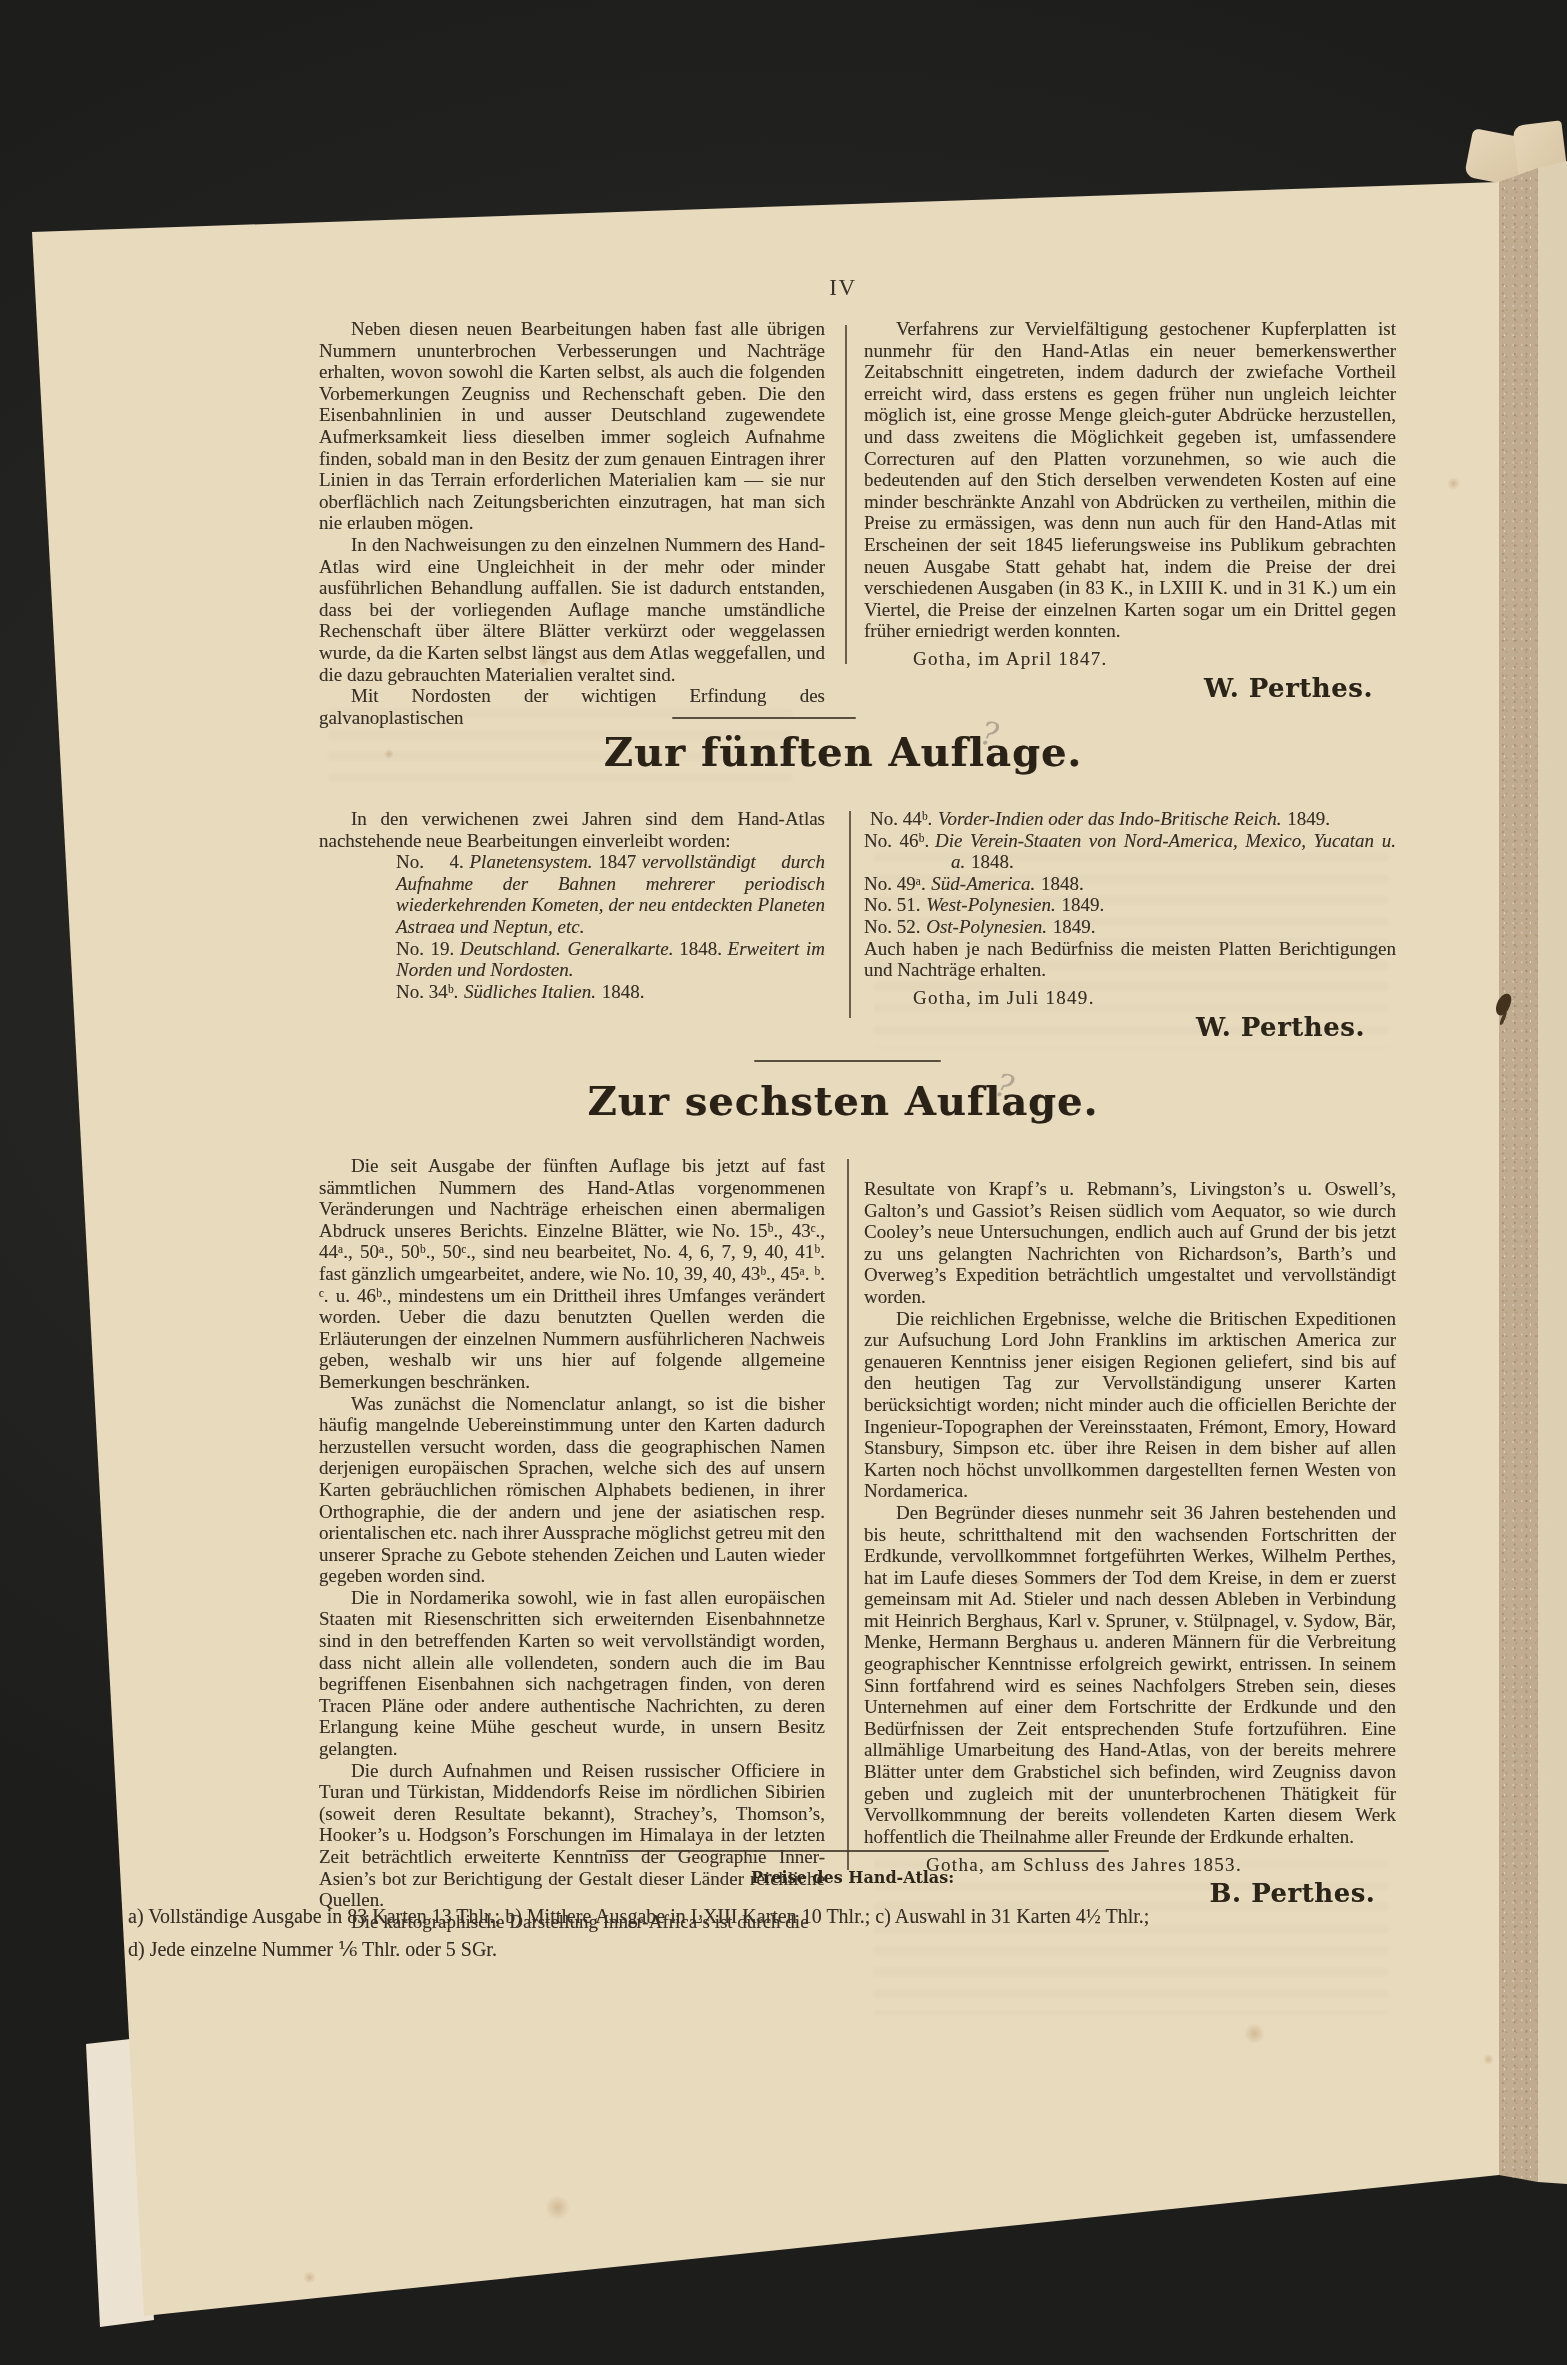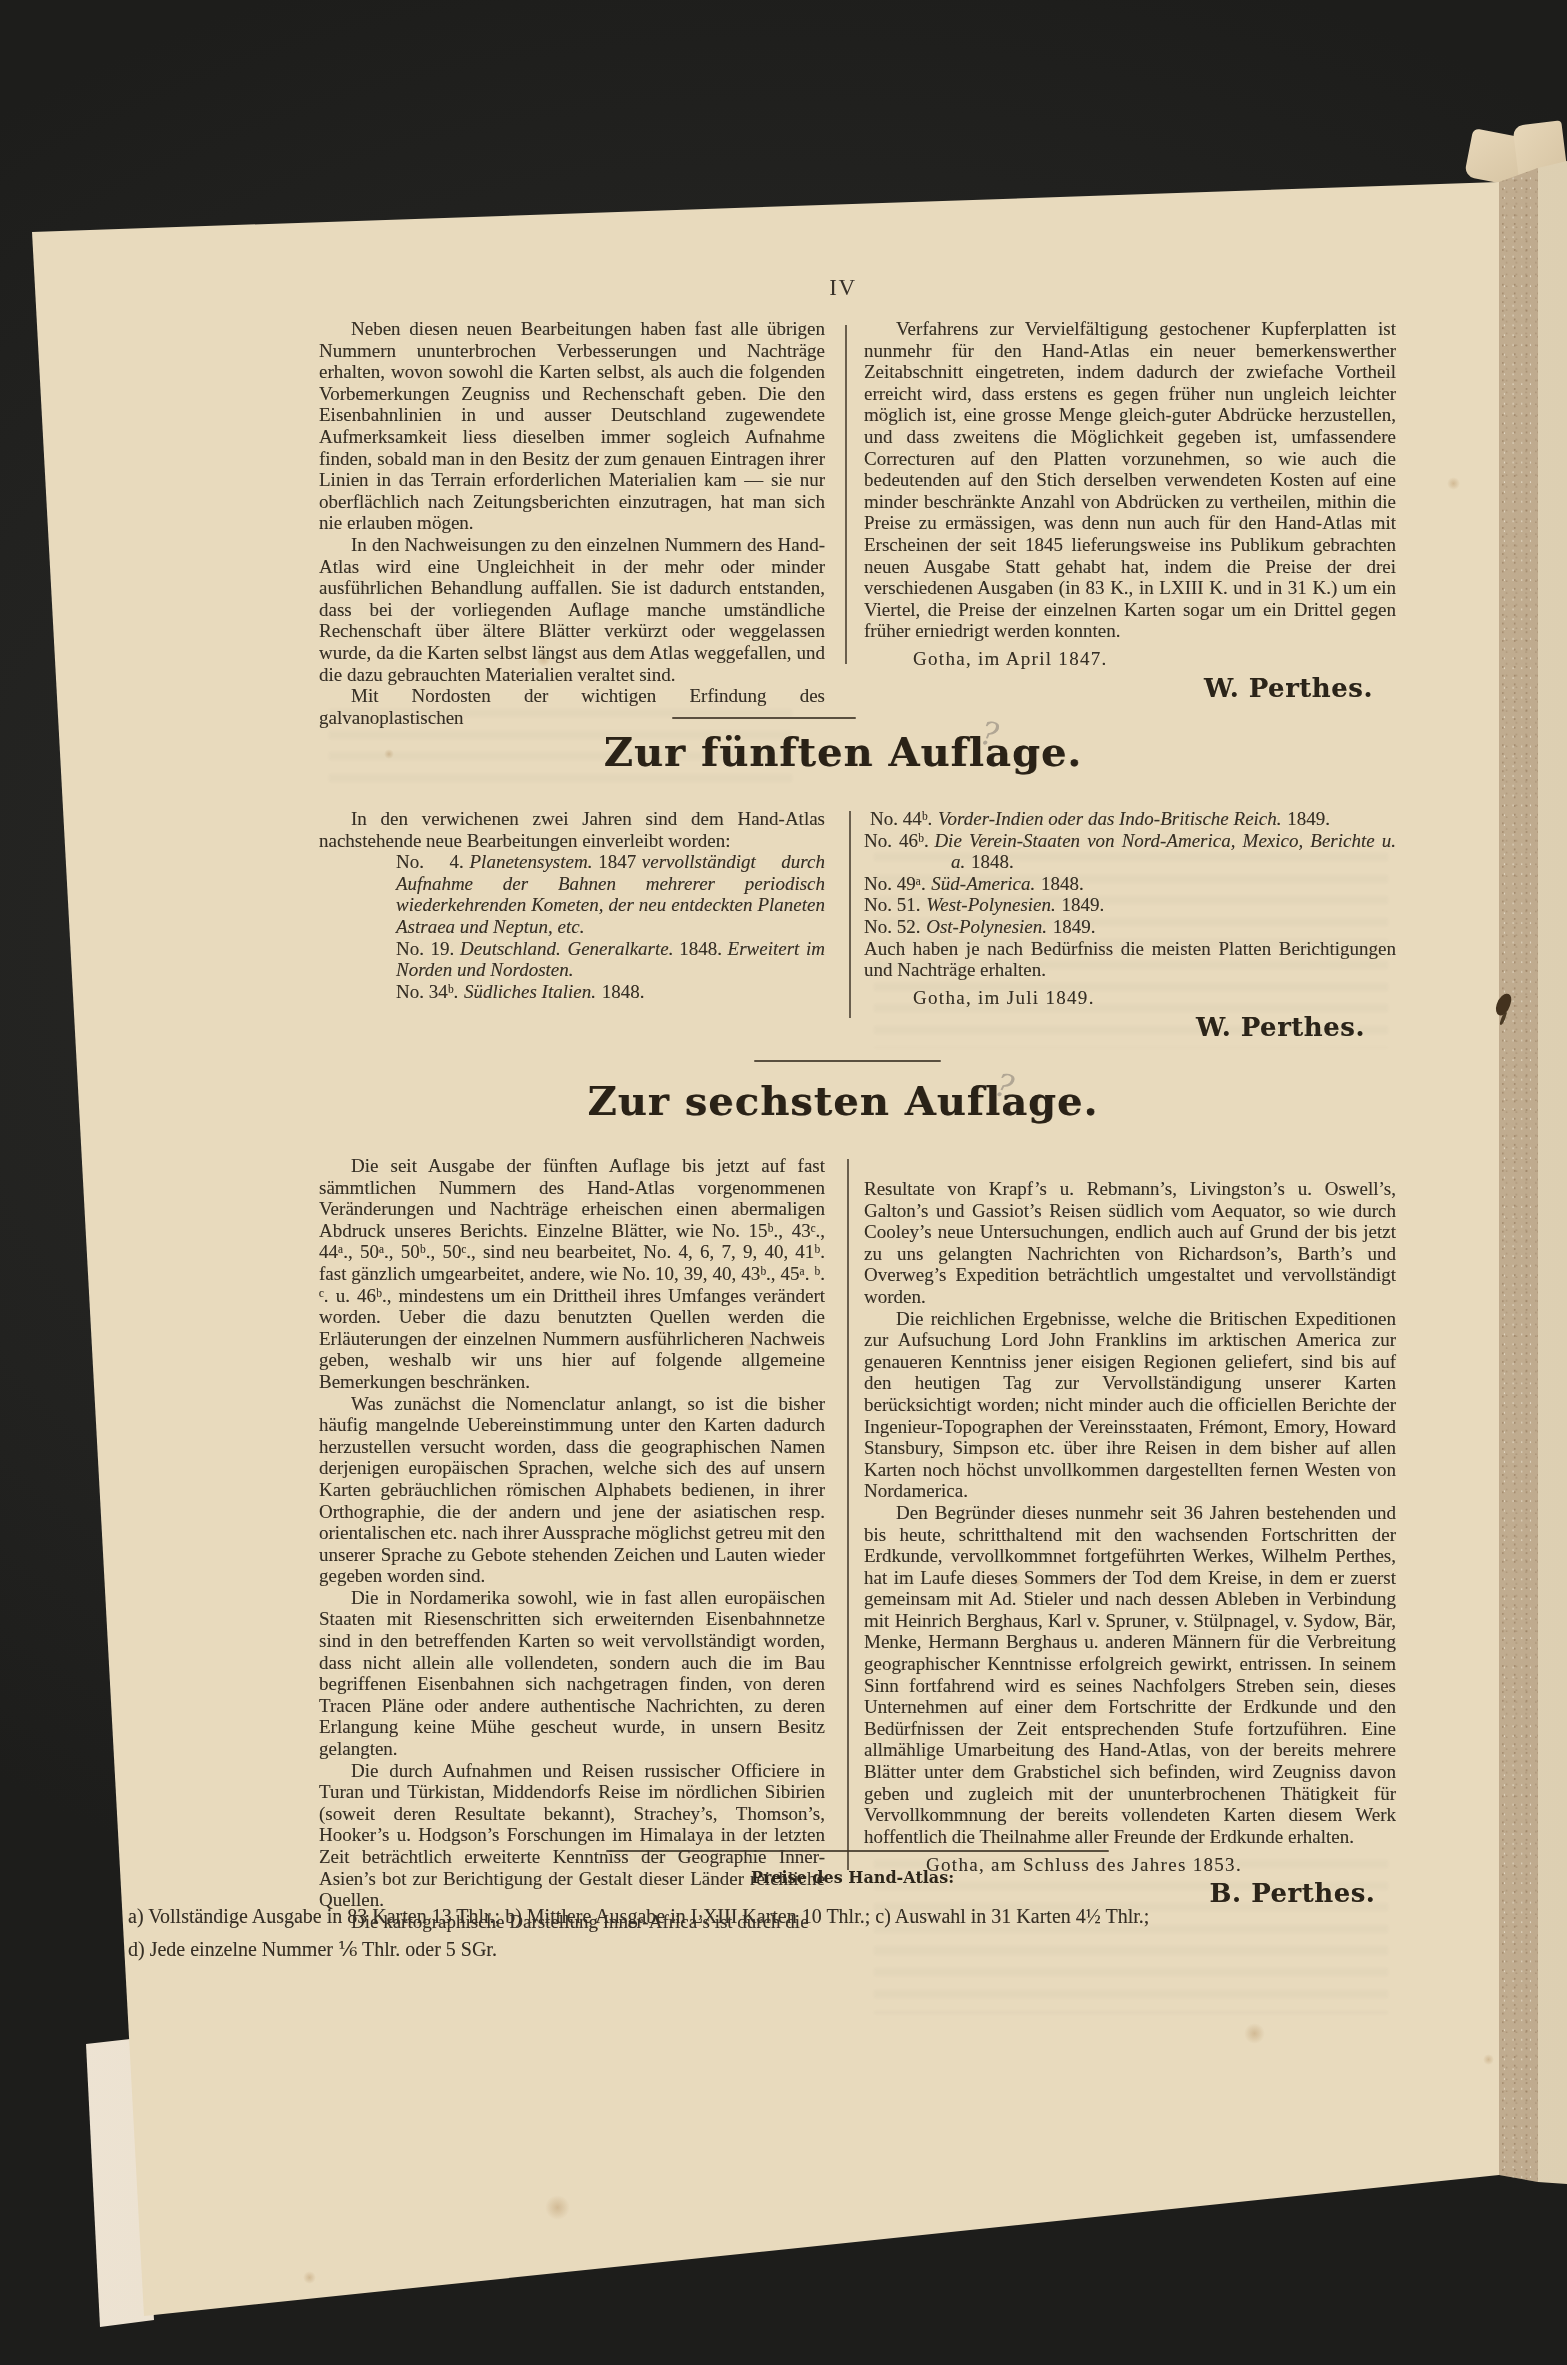--- a/index.html
+++ b/index.html
@@ -112,21 +112,21 @@
 
   <div class="col" style="left:319px;top:808px;width:506px;">
     <p>In den verwichenen zwei Jahren sind dem Hand-Atlas nachstehende neue Bearbeitungen einverleibt worden:</p>
     <p class="entry noindent"><span class="sp">No. 4.</span><i class="sp">Planetensystem.</i><span class="sp">1847</span><i>vervollständigt durch Aufnahme der Bahnen mehrerer periodisch wiederkehrenden Kometen, der neu entdeckten Planeten Astraea und Neptun, etc.</i></p>
     <p class="entry noindent"><span class="sp">No. 19.</span><i class="sp">Deutschland.  Generalkarte.</i><span class="sp">1848.</span><i>Erweitert im Norden und Nordosten.</i></p>
     <p class="entry noindent"><span class="sp">No. 34ᵇ.</span><i class="sp">Südliches Italien.</i><span class="sp">1848.</span><i></i></p>
   </div>
   <div class="vrule" style="left:849px;top:811px;height:207px;"></div>
   <div class="col" style="left:864px;top:808px;width:532px;">
     <p class="entry noindent" style="margin-left:6px;padding-left:87px;text-indent:-87px;"><span class="sp">No. 44ᵇ.</span><i class="sp">Vorder-Indien oder das Indo-Britische Reich.</i><span>1849.</span></p>
-    <p class="entry noindent" style="margin-left:0;padding-left:87px;text-indent:-87px;"><span class="sp">No. 46ᵇ.</span><i class="sp">Die Verein-Staaten von Nord-America, Mexico, Berichte u. a.</i><span>1848.</span></p>
+    <p class="entry noindent" style="margin-left:0;padding-left:87px;text-indent:-87px;"><span class="sp">No. 46ᵇ.</span><i class="sp">Die Verein-Staaten von Nord-America, Mexico, Yucatan u. a.</i><span>1848.</span></p>
     <p class="entry noindent" style="margin-left:0;padding-left:87px;text-indent:-87px;"><span class="sp">No. 49ᵃ.</span><i class="sp">Süd-America.</i><span>1848.</span></p>
     <p class="entry noindent" style="margin-left:0;padding-left:87px;text-indent:-87px;"><span class="sp">No. 51.</span><i class="sp">West-Polynesien.</i><span>1849.</span></p>
     <p class="entry noindent" style="margin-left:0;padding-left:87px;text-indent:-87px;"><span class="sp">No. 52.</span><i class="sp">Ost-Polynesien.</i><span>1849.</span></p>
     <p class="noindent">Auch haben je nach Bedürfniss die meisten Platten Berichtigungen und Nachträge erhalten.</p>
     <p class="dateline">Gotha, im Juli 1849.</p>
     <p class="signature" style="margin-right:31px;">W. Perthes.</p>
   </div>
 
   <div class="hrule" style="left:754px;top:1060px;width:187px;"></div>
   <div class="heading" style="left:509px;top:1077px;">Zur sechsten Auflage.</div>

